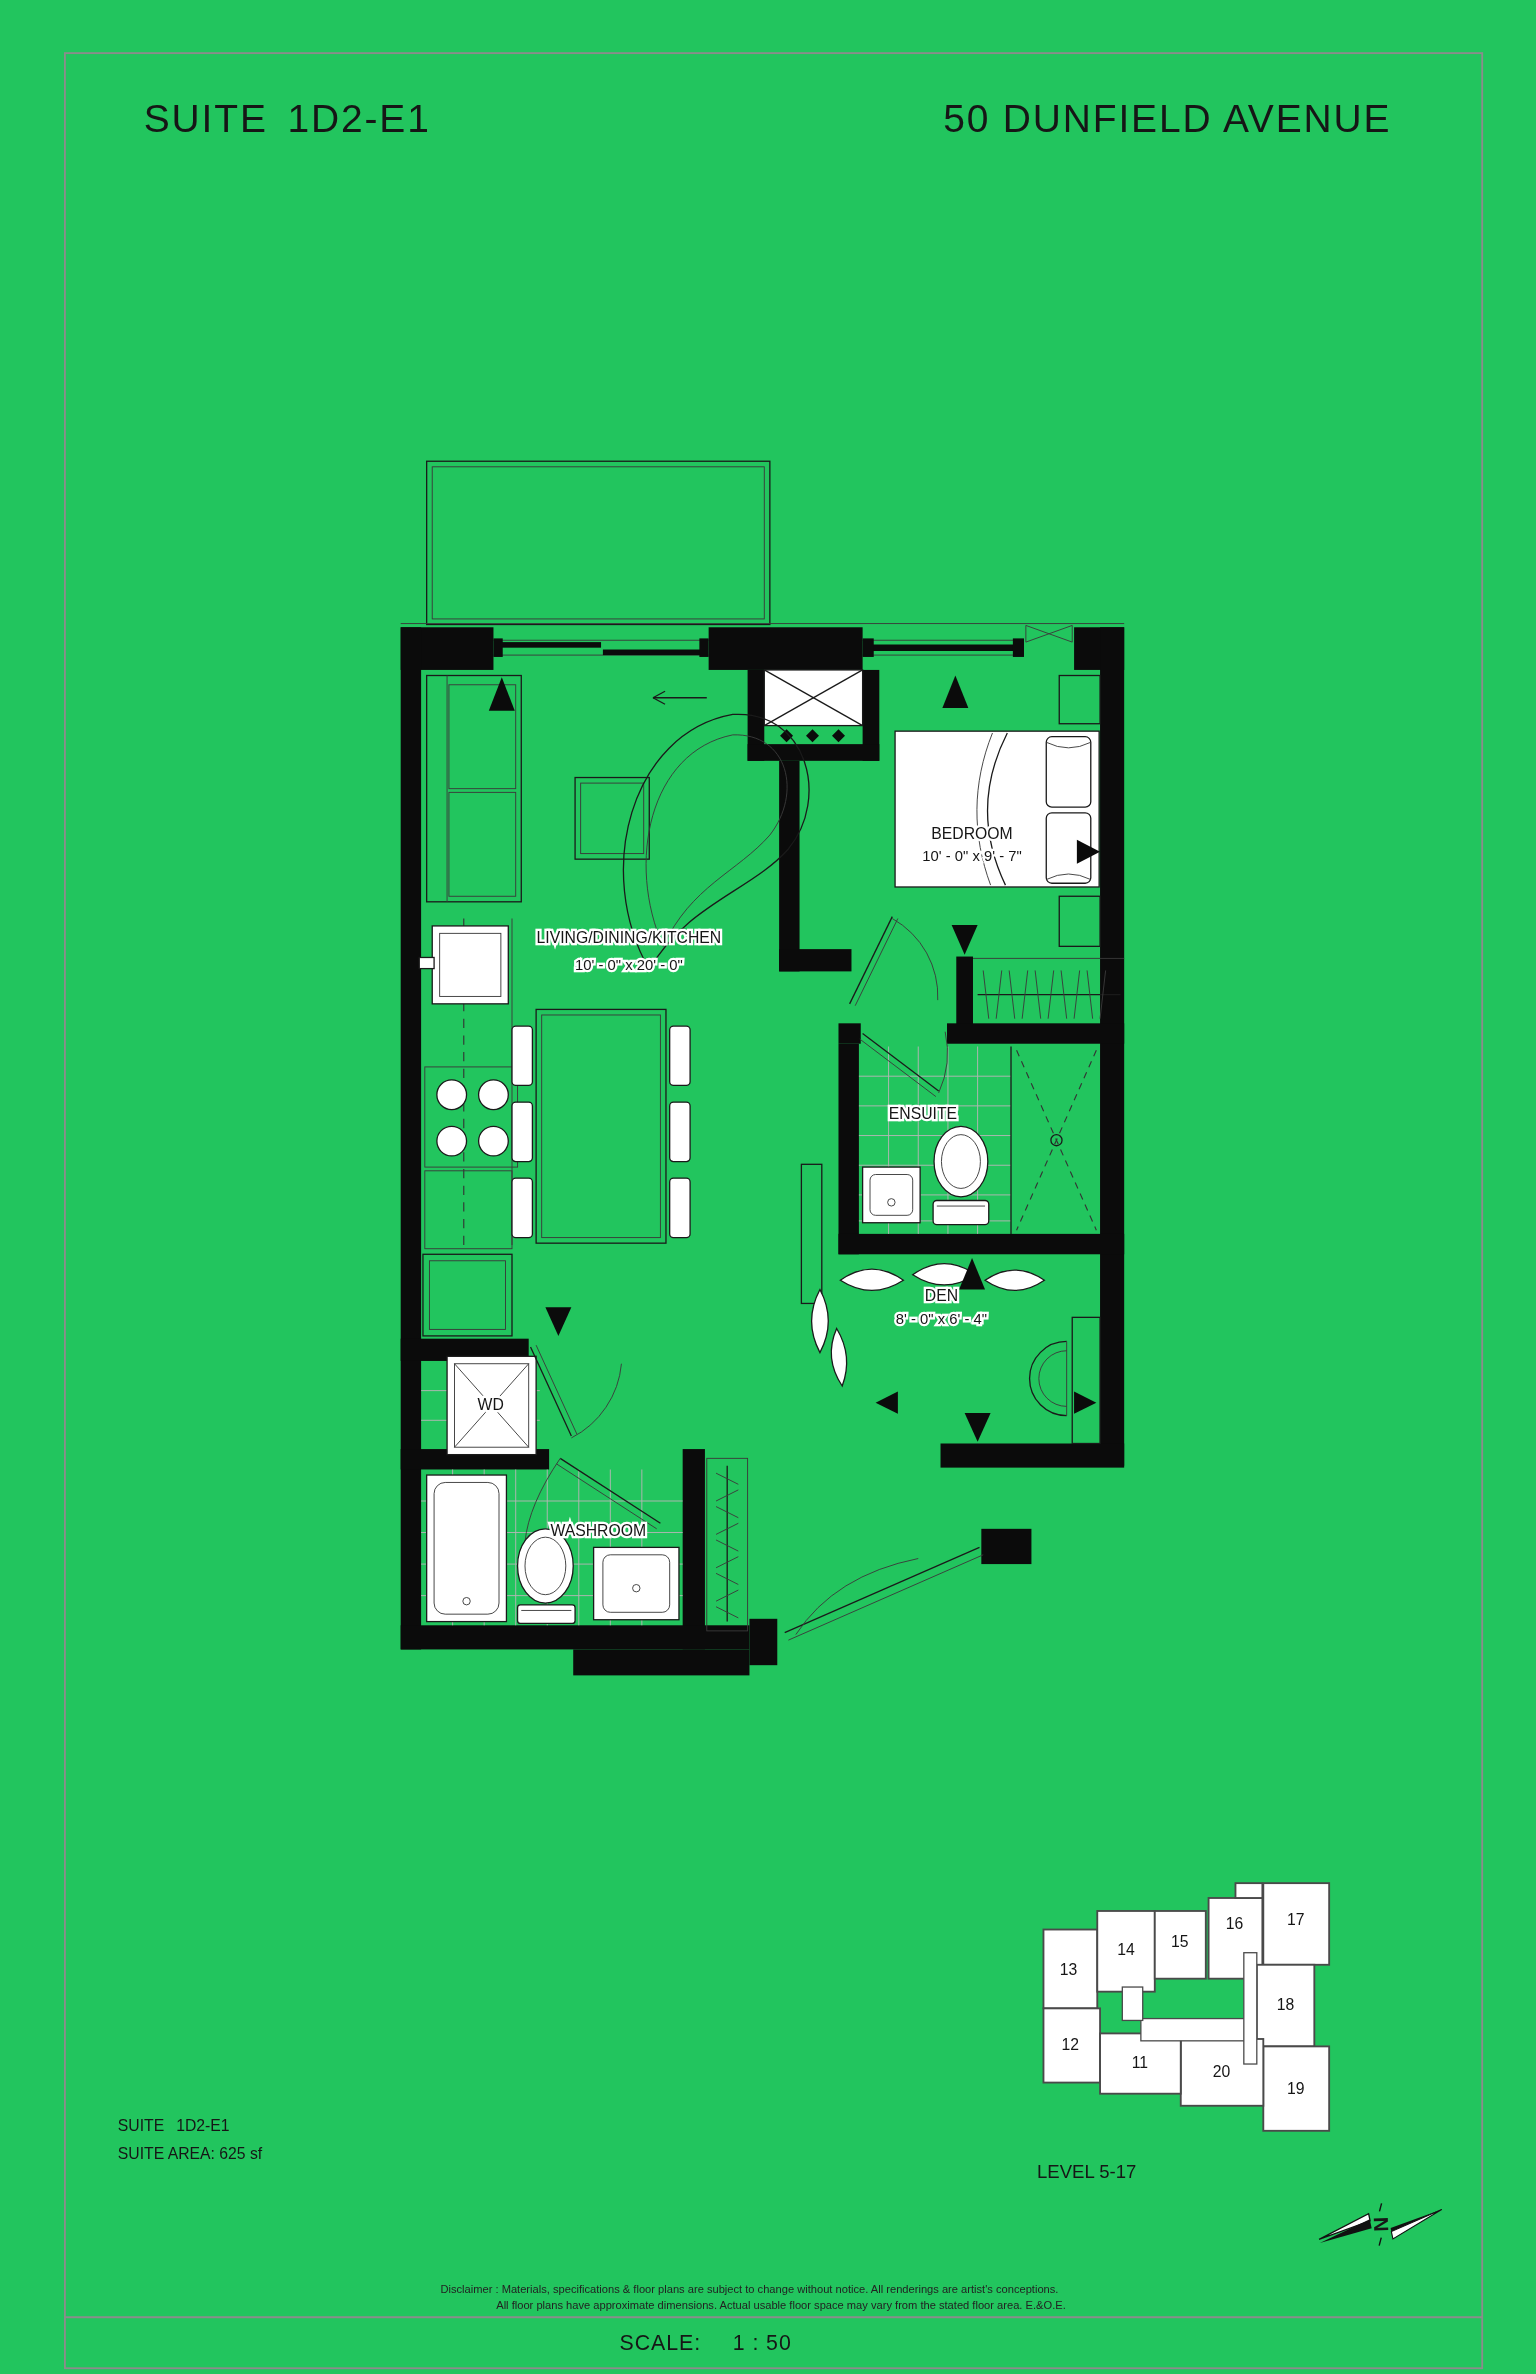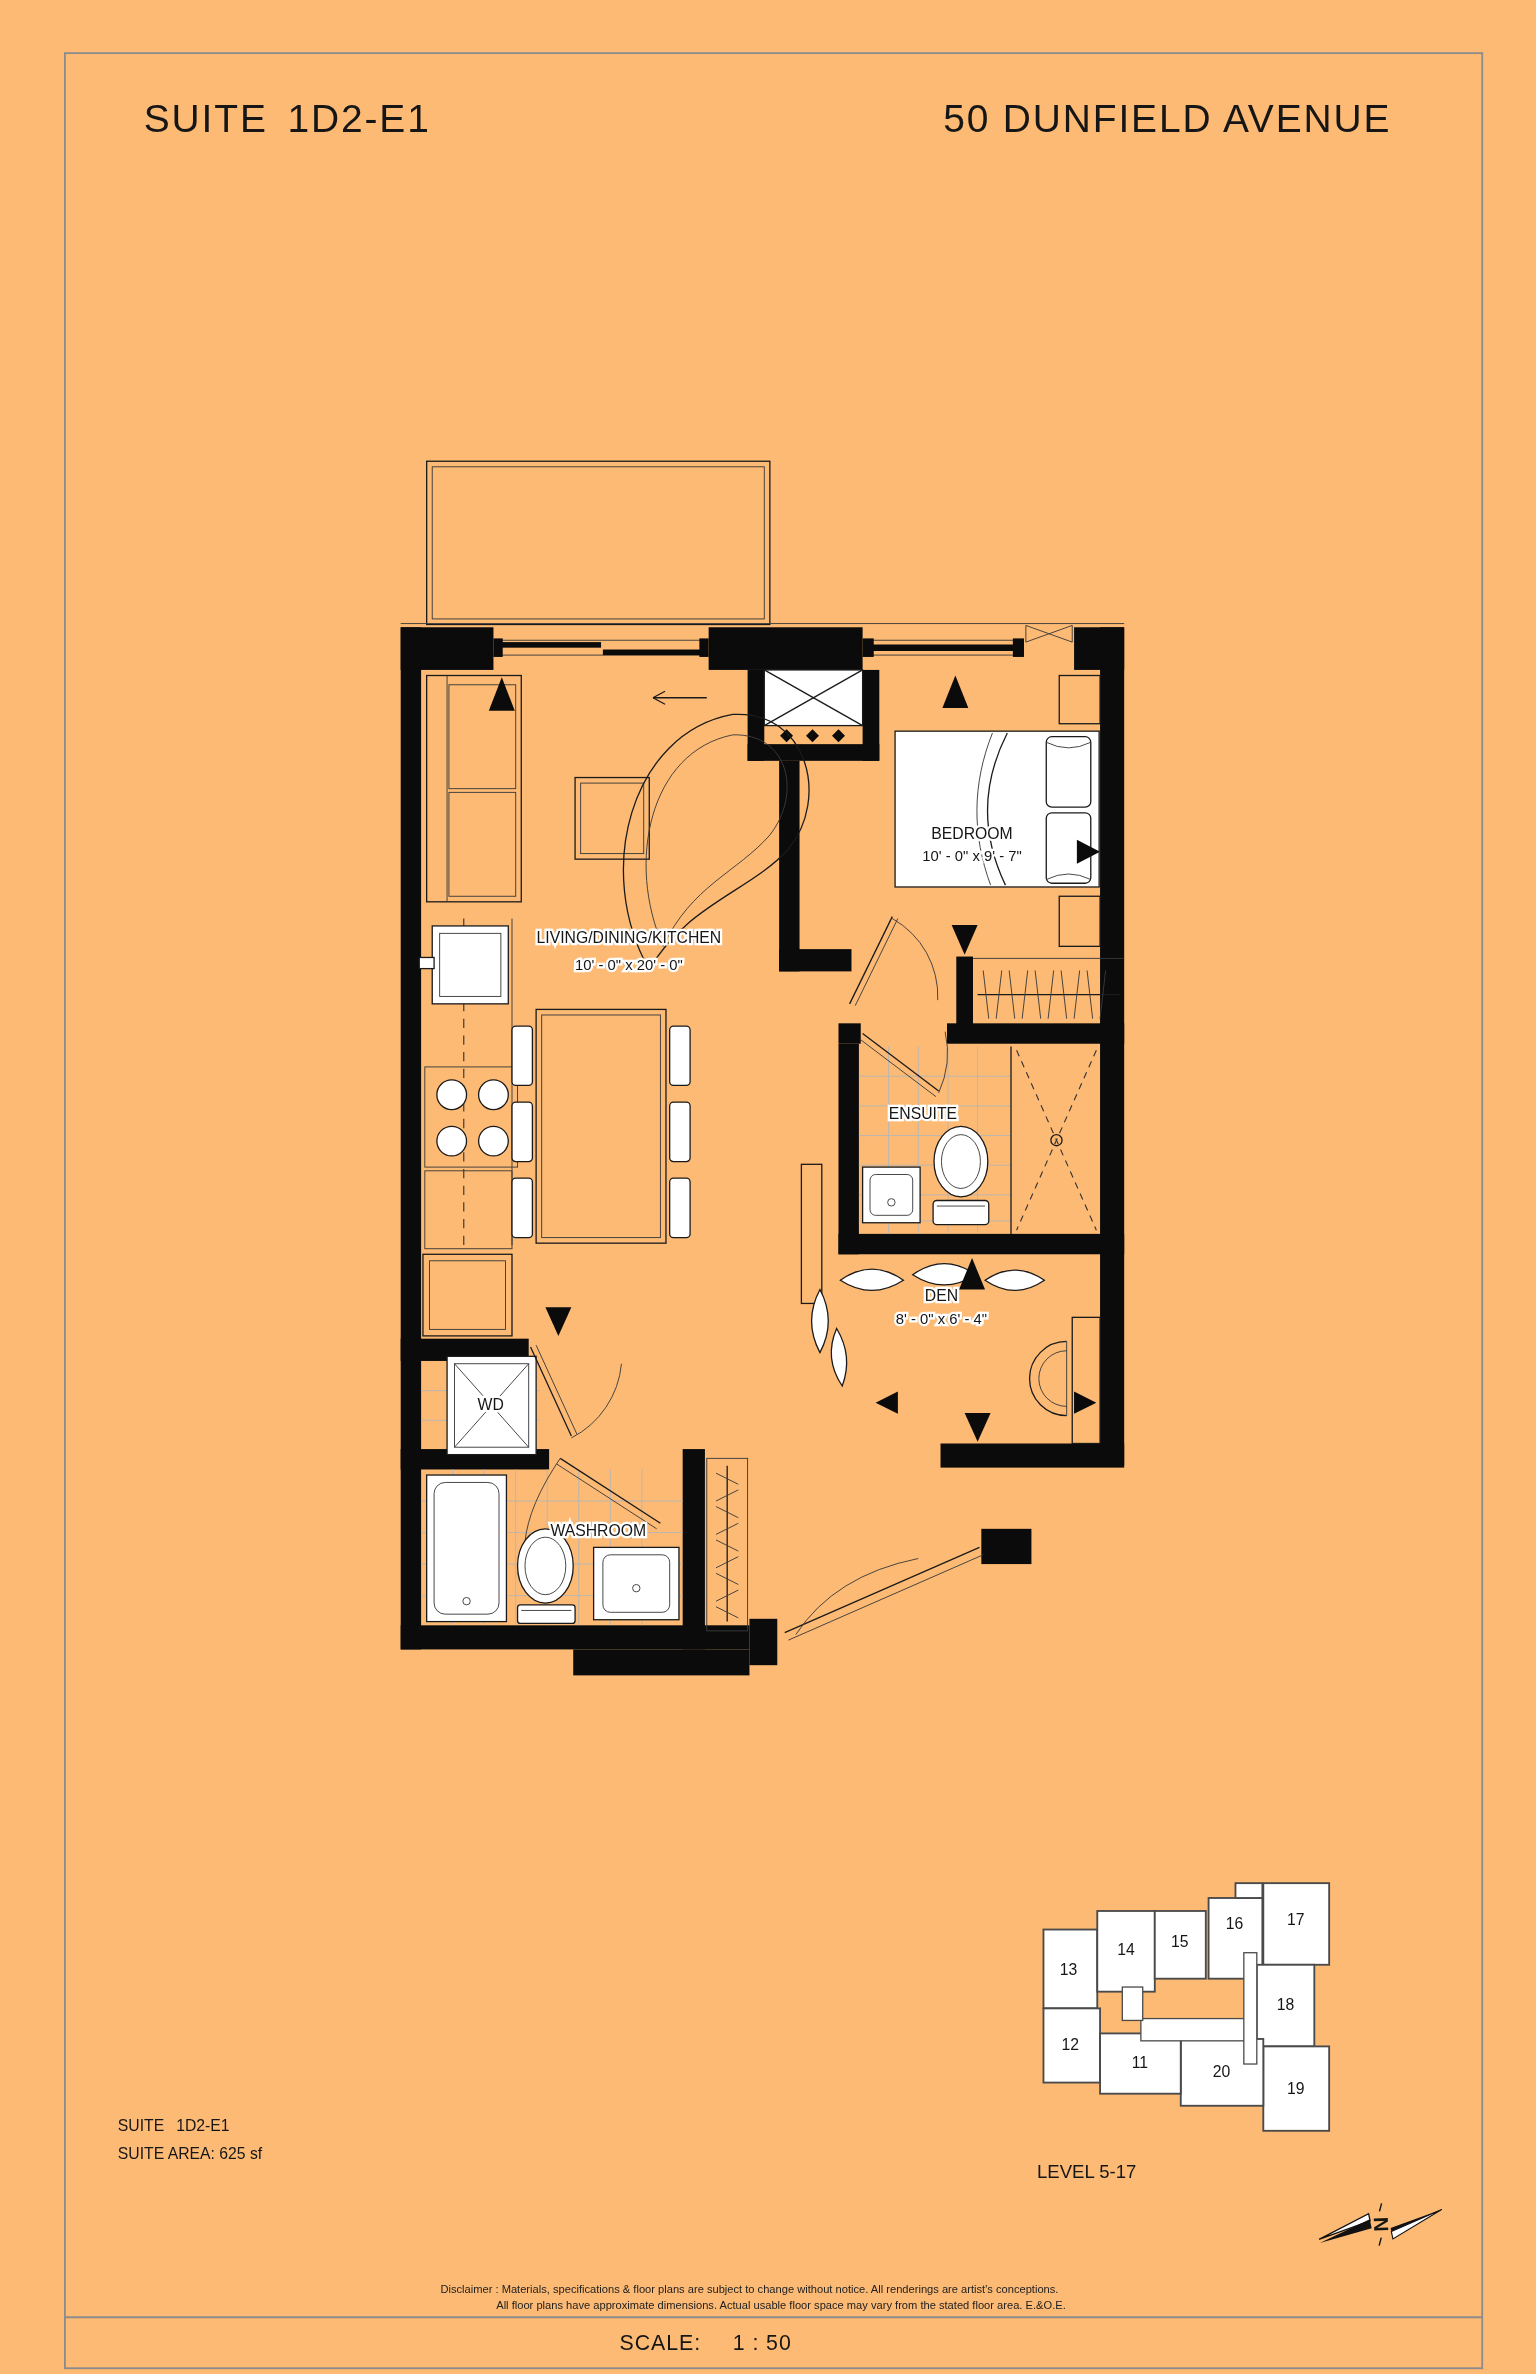--- a/index.html
+++ b/index.html
@@ -1,16 +1,16 @@
 <!DOCTYPE html>
 <html style="font-size:15px"><head>
 <meta charset="utf-8">
 <style>
   html,body{margin:0;padding:0;background:#e8e8e8;}
-  .page{position:relative;width:1536px;height:2375px;background:#fdba74;margin:0 auto;
+  .page{position:relative;width:1536px;height:2375px;background:#22c55e;margin:0 auto;
         font-family:"Liberation Sans","DejaVu Sans",sans-serif;}
   svg{position:absolute;left:0;top:0;display:block;}
   svg text{fill:#161616;font-family:"Liberation Sans","DejaVu Sans",sans-serif;white-space:pre;}
   .t-title{font-size:42px;letter-spacing:2px;}
   .t-room{font-size:17px;paint-order:stroke;stroke:#ffffff;stroke-width:5px;}
   .t-dim{font-size:16px;paint-order:stroke;stroke:#ffffff;stroke-width:5px;}
   .t-info{font-size:17px;}
   .t-level{font-size:20px;}
   .t-unit{font-size:17px;}
   .t-disc{font-size:12px;fill:#222;}

